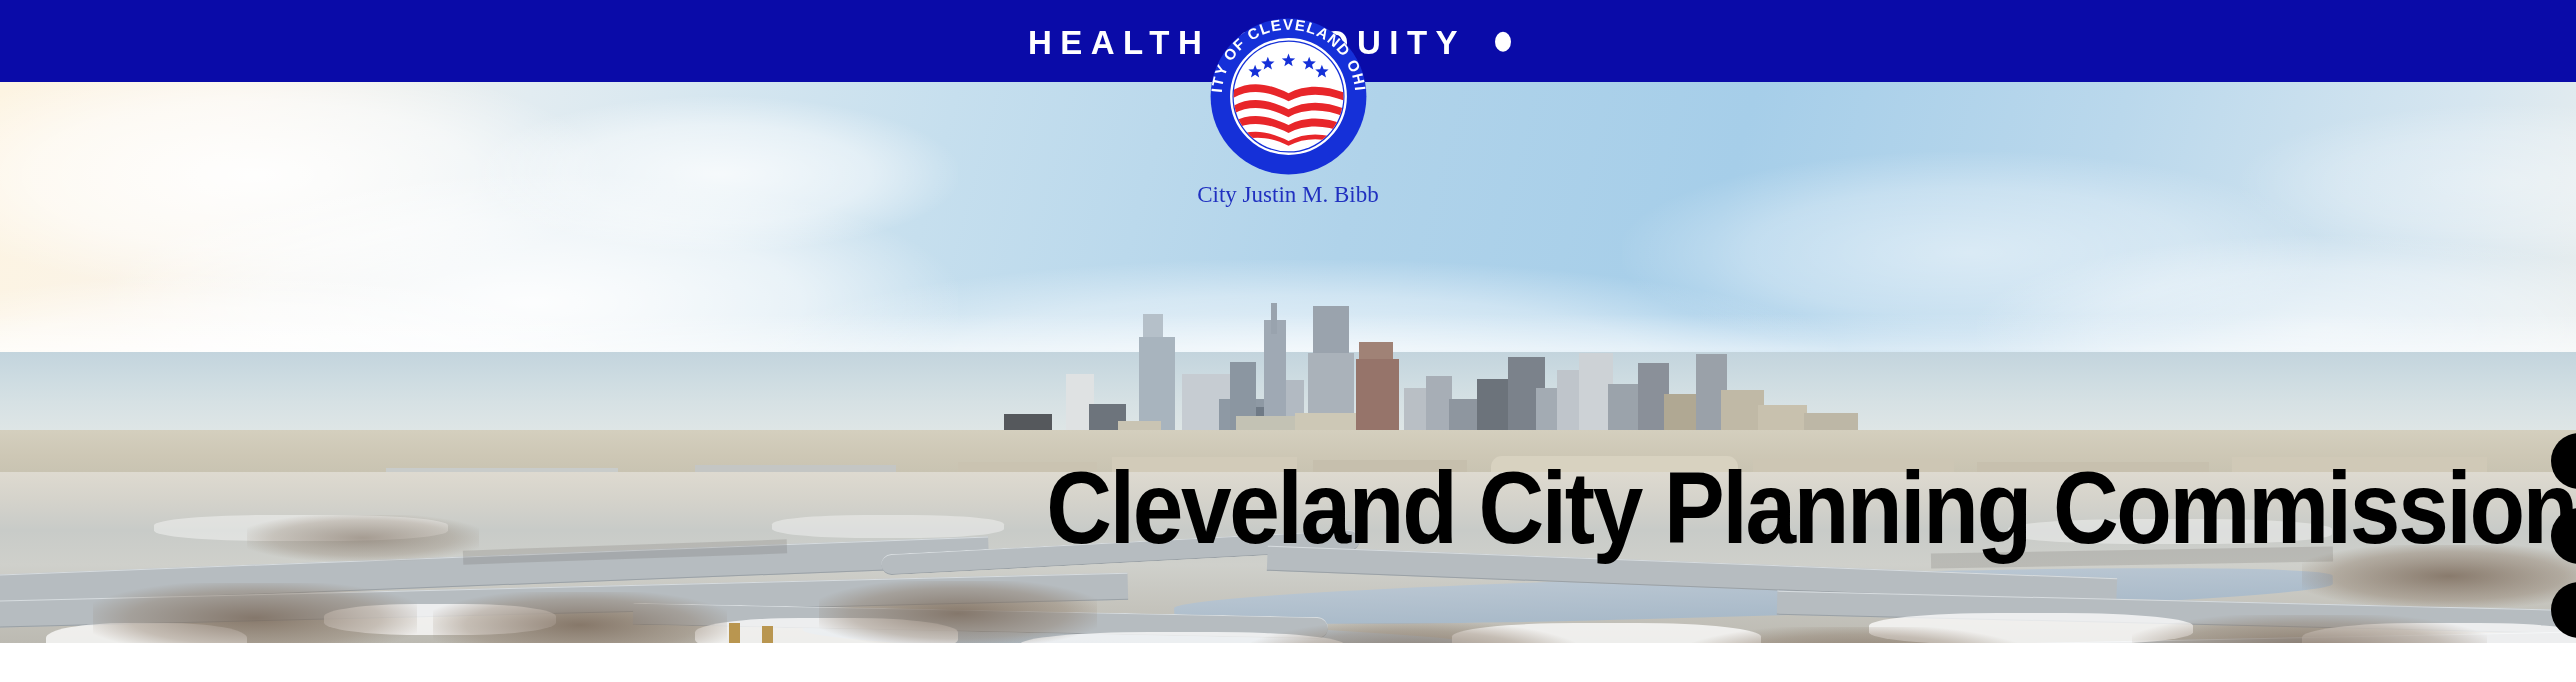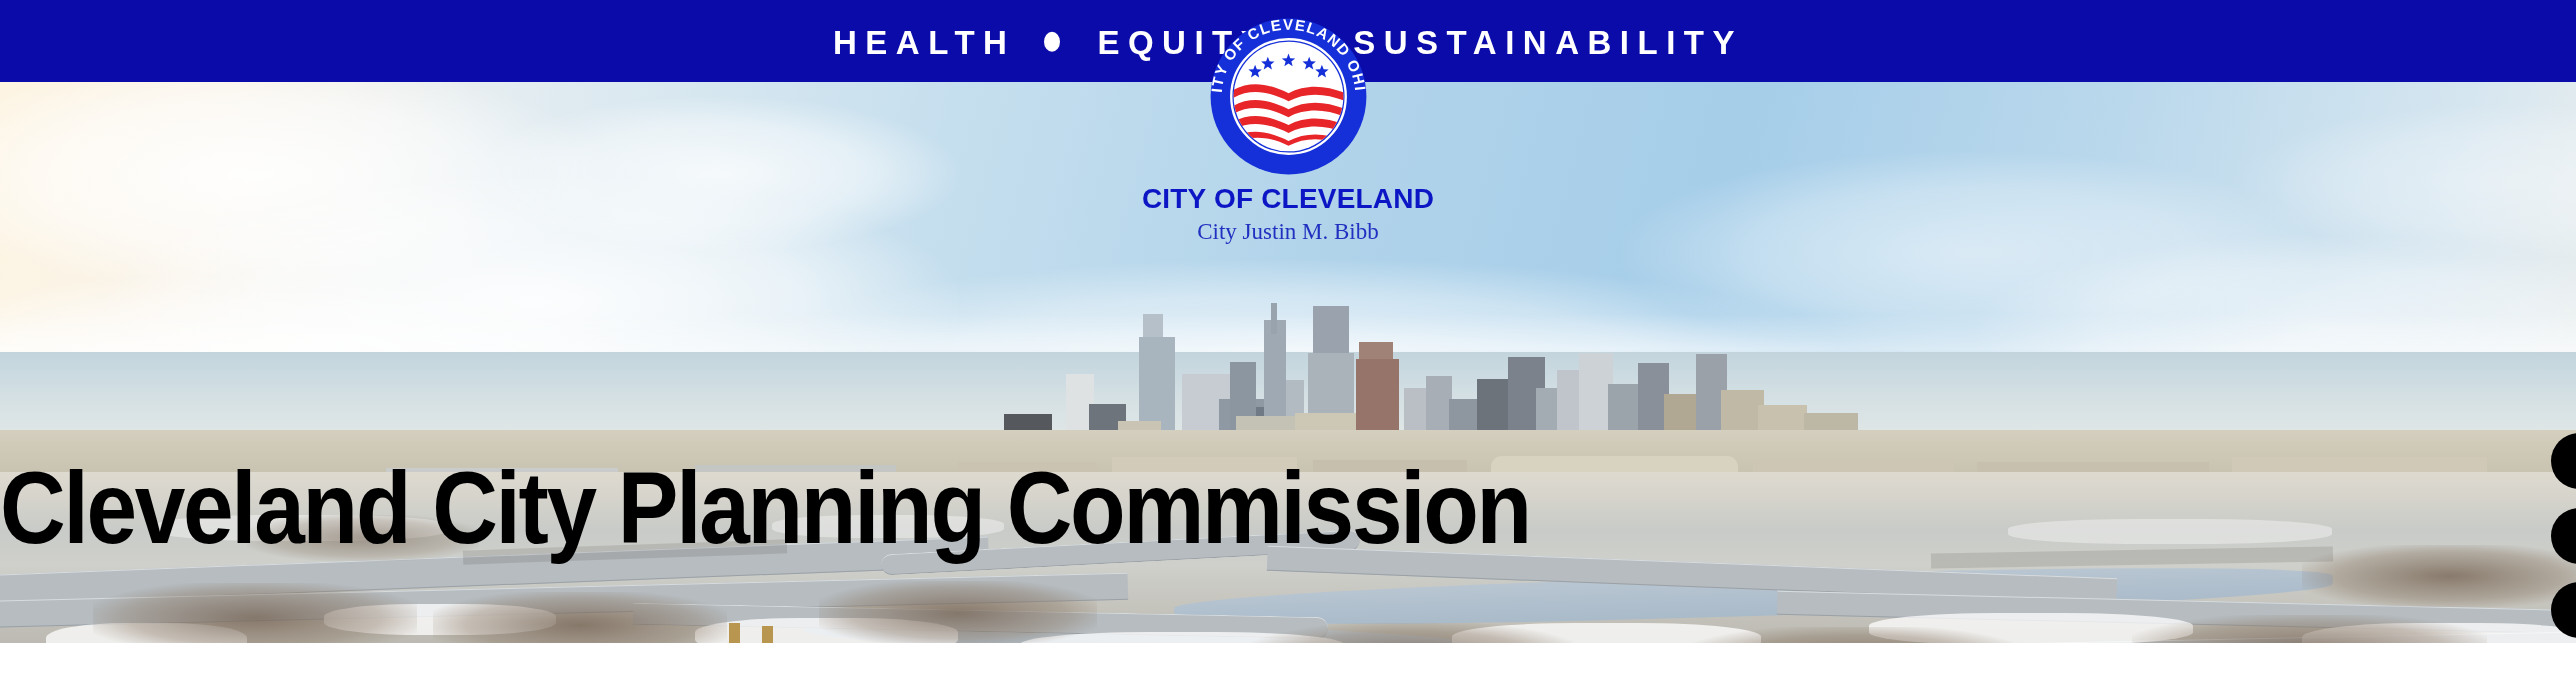--- a/index.html
+++ b/index.html
@@ -234,21 +234,21 @@
     line-height: 1;
     white-space: nowrap;
   }
 
   
   #main-title {
     position: absolute;
     left: 0;
     top: 457px;
     width: 2576px;
-    text-align: left;
+    text-align: right;
     z-index: 7;
     pointer-events: none;
   }
   #main-title-text {
     display: inline-block;
     color: #000000;
     font-family: "Liberation Sans", sans-serif;
     font-weight: bold;
     font-size: 91px;
     line-height: 1.0;
@@ -296,21 +296,20 @@
 <body>
 
 <div id="page">
 
   <div id="tagline-banner">
     <div id="tagline-inner">
       <span class="tag-word">HEALTH</span>
       <span class="tag-dot"></span>
       <span class="tag-word">EQUITY</span>
       <span class="tag-dot"></span>
-      <span class="tag-word">SUSTAINABILITY</span>
     </div>
   </div>
 
   <div id="hero">
 
     <div class="sky"></div>
 
     <div class="cloud" style="left:-93px;  top:-23px;  width:695px;  height:232px;"></div>
     <div class="cloud" style="left:108px;   top:93px;  width:850px; height:255px;"></div>
     <div class="cloud" style="left:479px;   top:15.4px;   width:479px;  height:154px; opacity:.85;"></div>
@@ -445,21 +444,20 @@
           </clipPath>
         <g clip-path="url(#innerClip)" fill="#e8262a">
           <path d="M30,92 C55,78 80,86 100,96 C122,84 148,86 172,96 L172,106 C148,96 122,94 100,106 C80,96 55,88 30,102 Z"></path>
           <path d="M30,112 C55,98 80,106 100,116 C122,104 148,106 172,116 L172,126 C148,116 122,114 100,126 C80,116 55,108 30,122 Z"></path>
           <path d="M30,132 C55,118 80,126 100,136 C122,124 148,126 172,136 L172,146 C148,136 122,134 100,146 C80,136 55,128 30,142 Z"></path>
           <path d="M30,152 C55,138 80,146 100,156 C122,144 148,146 172,156 L172,162 C148,152 122,150 100,162 C80,152 55,146 30,160 Z"></path>
         </g>
       </svg>
     </div>
 
-    <div id="brand-name">CITY OF CLEVELAND</div>
     <div id="brand-mayor">City Justin M. Bibb</div>
   </div>
 
   <div id="main-title">
     <span id="main-title-text">Cleveland City Planning Commission</span>
   </div>
 
   <div id="social-rail">
 
     <a class="social-btn" href="#" aria-label="YouTube">

